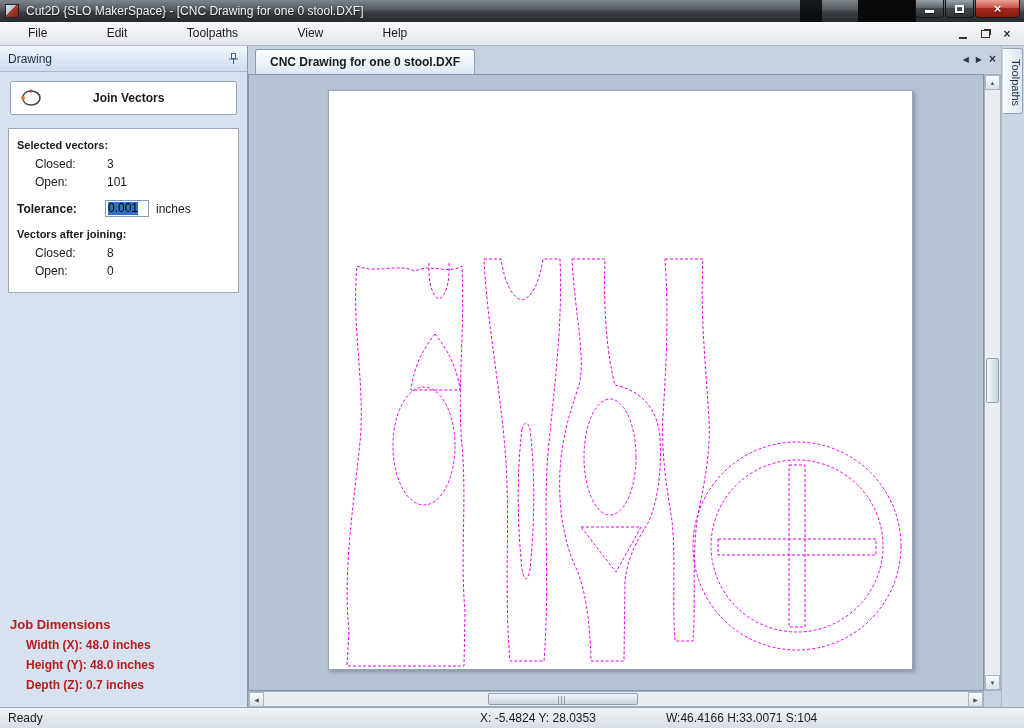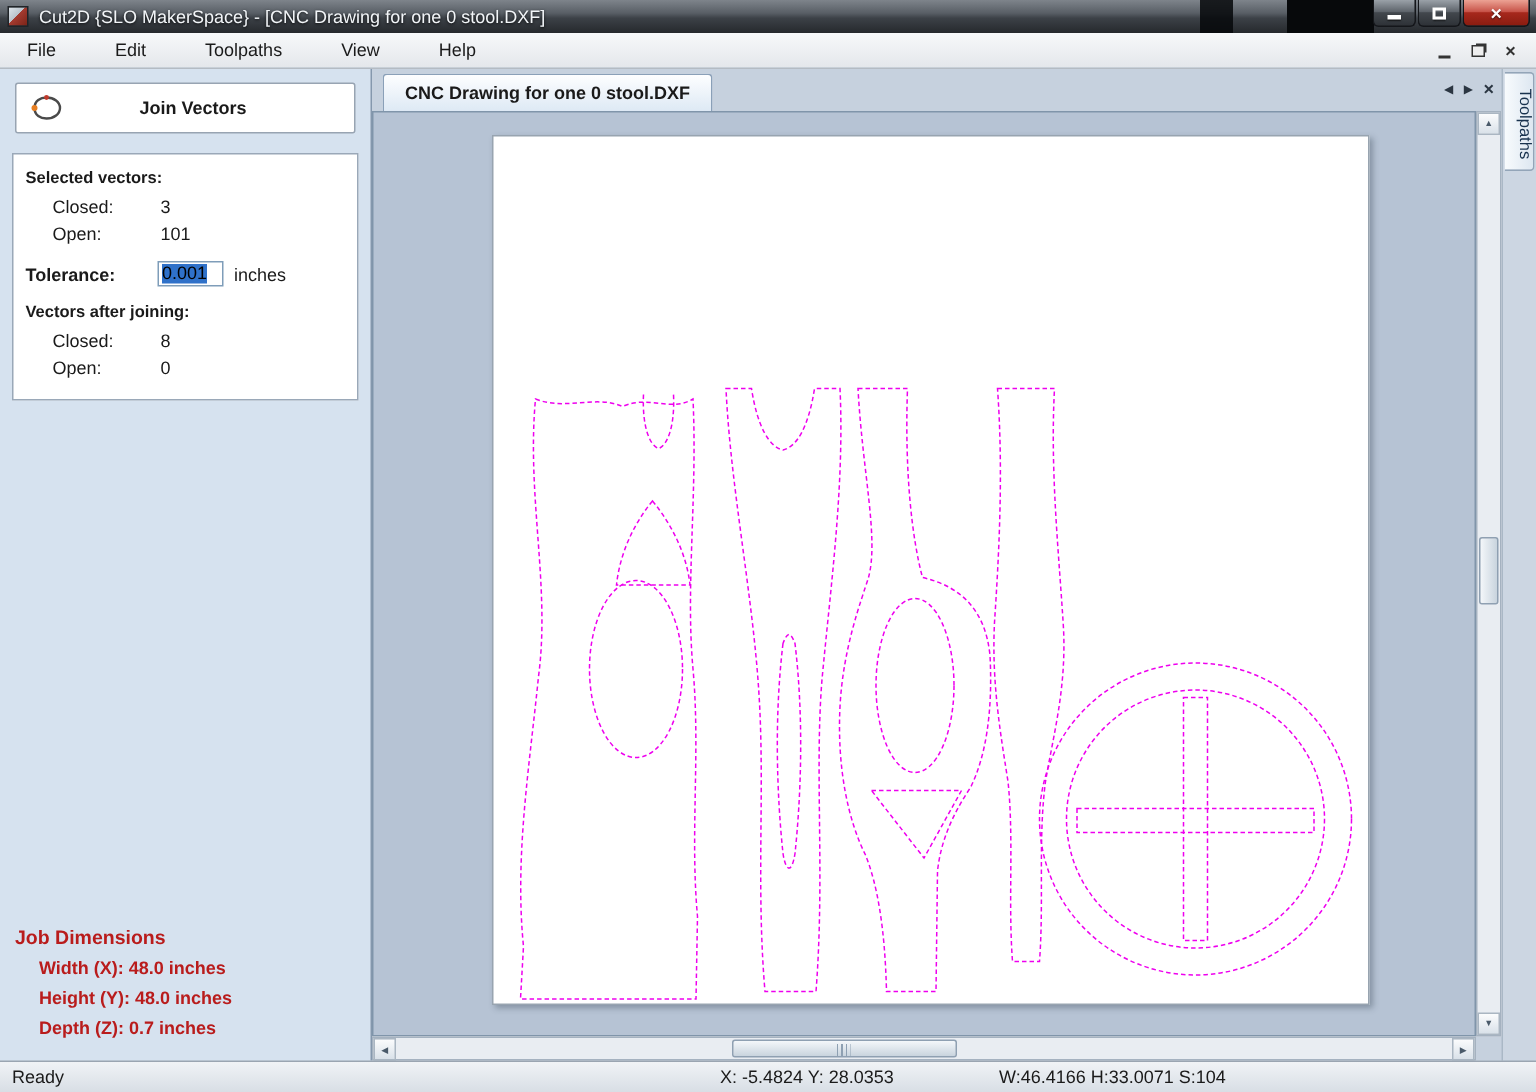--- a/index.html
+++ b/index.html
@@ -20,21 +20,21 @@
     border-radius:0 0 4px 4px; display:flex; align-items:center; justify-content:center;
     background:linear-gradient(to bottom,#9aa1a8 0%,#5f656c 45%,#42474d 50%,#2e3237 100%); }
   .win-btn.close { width:45px; background:linear-gradient(to bottom,#eca294 0%,#c8554a 45%,#a6281c 50%,#8a1c10 100%); }
   .glyph-min { display:block; width:9px; height:3px; margin-top:6px; background:#fff; box-shadow:0 1px 1px rgba(0,0,0,.6); }
   .glyph-max { display:block; width:9px; height:8px; border:2px solid #fff; box-shadow:0 1px 1px rgba(0,0,0,.6); }
   .glyph-x { color:#fff; font-size:13px; font-weight:bold; line-height:16px; text-shadow:0 1px 1px rgba(0,0,0,.7); }
 
   
   .menubar { position:absolute; left:0; top:22px; width:100%; height:24px;
     background:linear-gradient(to bottom,#f7f8fa 0%,#e4e7eb 100%); border-bottom:1px solid #b4bbc3; }
-  .menu-item { display:inline-block; padding:4px 18px; font-size:12px; cursor:default; }
+  .menu-item { display:inline-block; padding:4px 28px; font-size:12px; cursor:default; }
   .mdi-btns { position:absolute; right:6px; top:3px; display:flex; }
   .mdi-btn { width:22px; height:17px; display:flex; align-items:center; justify-content:center; }
   .mdi-min { width:8px; height:2px; background:#333; margin-top:9px; }
   .mdi-rest { width:9px; height:8px; border:1px solid #333; background:#eee; box-shadow:2px -2px 0 -1px #333; }
   .mdi-x { color:#333; font-size:12px; font-weight:bold; line-height:14px; }
 
   
   .left-panel { position:absolute; left:0; top:46px; width:248px; bottom:21px;
     background:#d6e2ef; border-right:1px solid #8598ad; }
   .panel-header { height:26px; display:flex; align-items:center; justify-content:space-between;
@@ -138,20 +138,28 @@
       <span class="mdi-btn">
           <span class="mdi-rest"></span>
         </span>
       <span class="mdi-btn">
           <span class="mdi-x">×</span>
         </span>
     </div>
   </div>
 
   <div class="left-panel">
+    <div class="panel-header">
+      <span class="panel-title">Drawing</span>
+      <svg width="11" height="12" viewBox="0 0 11 12">
+        <rect x="3.5" y="0.5" width="4" height="5" fill="#f5f8fb" stroke="#45637f"></rect>
+        <line x1="1" y1="6" x2="10" y2="6" stroke="#45637f"></line>
+        <line x1="5.5" y1="6" x2="5.5" y2="11" stroke="#45637f"></line>
+      </svg>
+    </div>
 
     <div class="jv-header">
       <svg width="24" height="18" viewBox="0 0 24 18">
         <path d="M4,9 C4,4 8,2 12,2 C17,2 21,5 21,9 C21,13 17,16 12,16 C8,16 4,14 4,9 Z" fill="none" stroke="#4a4a4a" stroke-width="1.6"></path>
         <circle cx="4" cy="9" r="2" fill="#e67e22"></circle>
         <circle cx="12" cy="2" r="1.6" fill="#c0392b"></circle>
       </svg>
       <span class="lbl">Join Vectors</span>
     </div>
 

